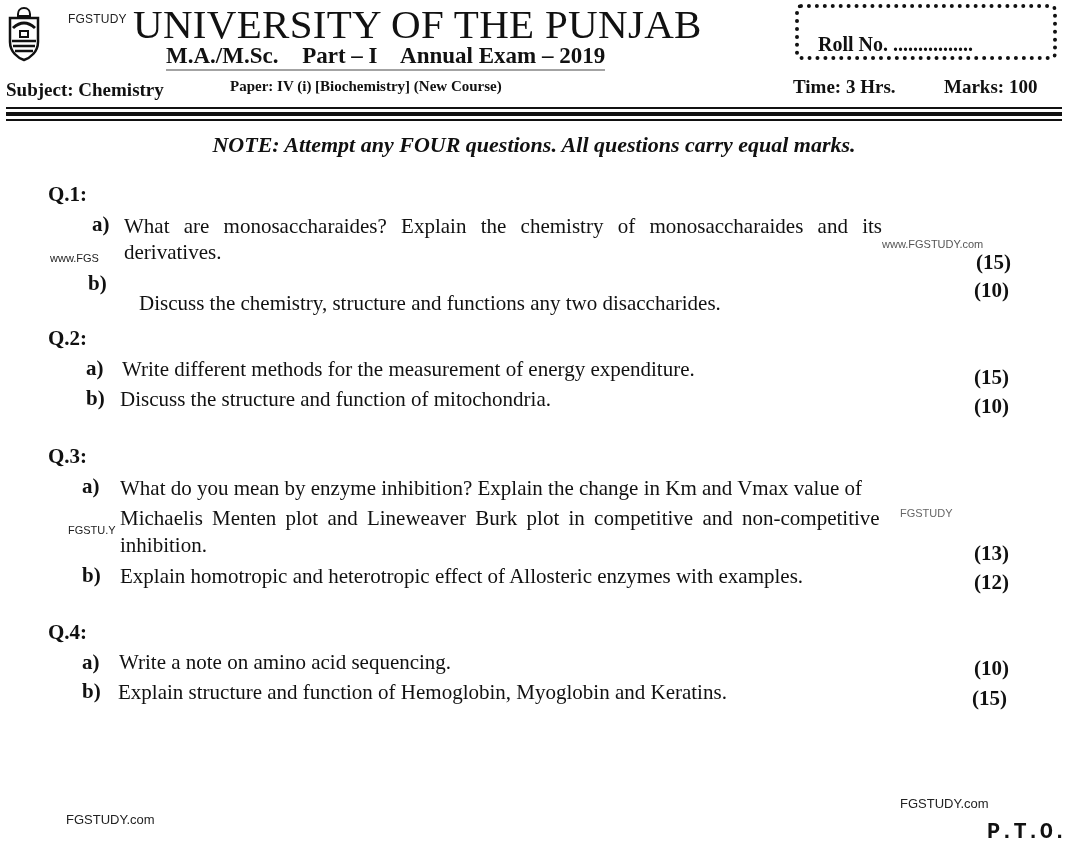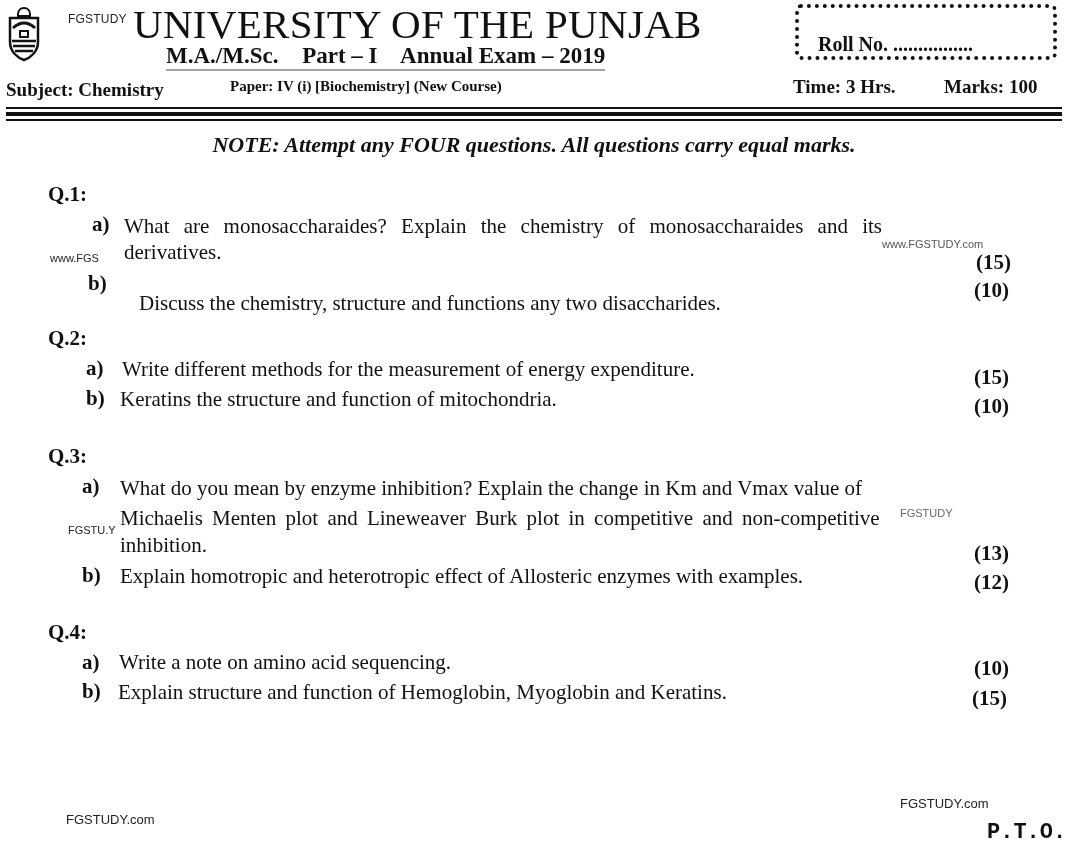--- a/index.html
+++ b/index.html
@@ -90,21 +90,21 @@
 <div class="abs ptext" style="left:139px; top:272px;margin-top:19px;">Discuss the chemistry, structure and functions any two disaccharides.</div>
 <div class="abs marksv" style="left:974px; top:278px;">(10)</div>
 <div class="abs wm wm-small" style="left:50px; top:252px;">www.FGS</div>
 <div class="abs wm wm-small" style="left:882px; top:238px; color:#555;">www.FGSTUDY.com</div>
 
 <div class="abs qhead" style="top:326px;">Q.2:</div>
 <div class="abs part-letter" style="left:86px; top:356px;">a)</div>
 <div class="abs ptext" style="left:122px; top:357px;">Write different methods for the measurement of energy expenditure.</div>
 <div class="abs marksv" style="left:974px; top:365px;">(15)</div>
 <div class="abs part-letter" style="left:86px; top:386px;">b)</div>
-<div class="abs ptext" style="left:120px; top:387px;">Keratins the structure and function of mitochondria.</div>
+<div class="abs ptext" style="left:120px; top:387px;">Discuss the structure and function of mitochondria.</div>
 <div class="abs marksv" style="left:974px; top:394px;">(10)</div>
 
 <div class="abs qhead" style="top:444px;">Q.3:</div>
 <div class="abs part-letter" style="left:82px; top:474px;">a)</div>
 <div class="abs ptext" style="left:120px; top:476px;font-family:Liberation Serif, serif;">What do you mean by enzyme inhibition? Explain the change in Km and Vmax value of</div>
 <div class="abs ptext" style="left:120px; top:506px; word-spacing:4px;">Michaelis Menten plot and Lineweaver Burk plot in competitive and non-competitive</div>
 <div class="abs ptext" style="left:120px; top:533px;">inhibition.</div>
 <div class="abs marksv" style="left:974px; top:541px;">(13)</div>
 <div class="abs part-letter" style="left:82px; top:563px;">b)</div>
 <div class="abs ptext" style="left:120px; top:564px;">Explain homotropic and heterotropic effect of Allosteric enzymes with examples.</div>

